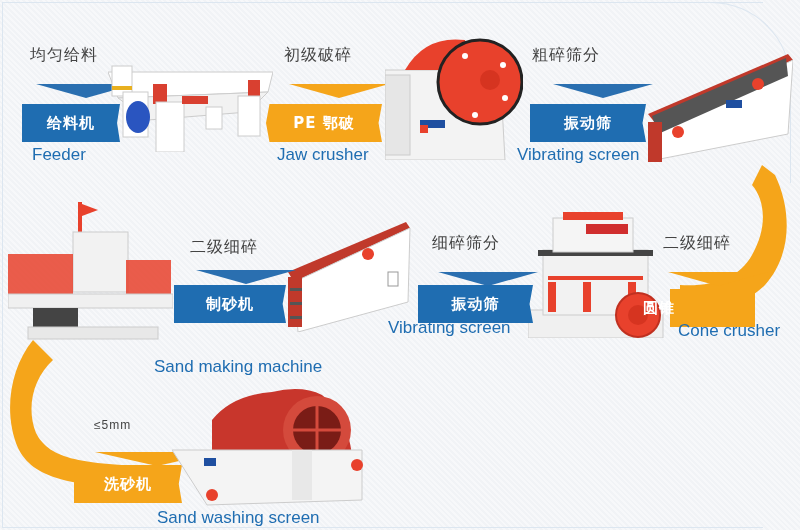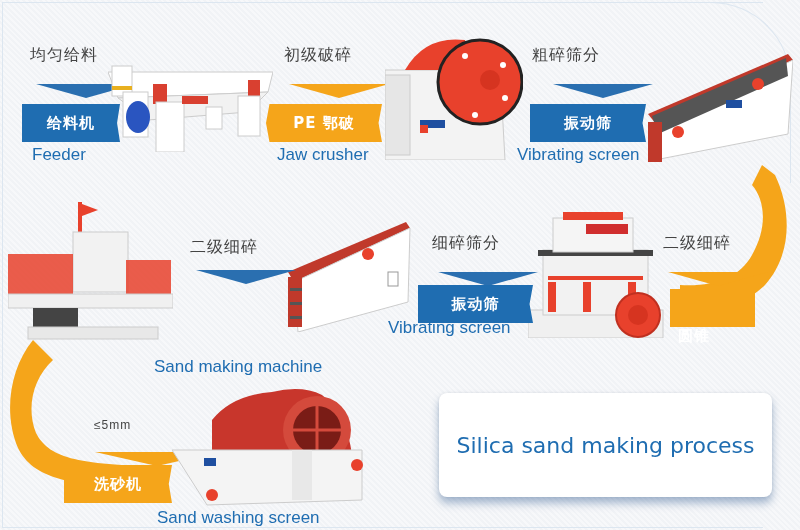--- a/index.html
+++ b/index.html
@@ -78,22 +78,23 @@
     <circle cx="30" cy="78" r="6" fill="#e8412c"></circle>
     <rect x="78" y="46" width="16" height="8" fill="#1f4fa0"></rect>
   </svg>
 
   <svg class="arc" style="left:680px;top:155px;" width="115" height="160">
     <path d="M82,10 L95,20 C112,55 112,100 85,130 C65,150 35,155 0,152 L0,130 C35,132 60,122 72,100 C88,72 85,45 72,30 Z" fill="#f5a51a"></path>
   </svg>
 
   <div class="step" style="left:663px;top:233px;text-align:right;">二级细碎</div>
   <div class="tri orange" style="left:668px;top:272px;"></div>
-  <div class="banner orange" style="left:670px;top:289px;width:90px;clip-path:none;background:transparent;justify-content:flex-start;padding-left:8px;z-index:3;margin-top:28px;">圆锥</div>
+  <div class="banner orange" style="left:635px;top:289px;width:90px;clip-path:none;background:transparent;justify-content:flex-start;padding-left:8px;z-index:3;">圆锥</div>
   <div style="position:absolute;left:670px;top:289px;width:85px;height:38px;background:#f5a51a;border-bottom-left-radius:0;"></div>
+  <div class="en" style="left:678px;top:321px;">Cone crusher</div>
   <svg class="machine" style="left:528px;top:210px;" width="140" height="128">
     <rect x="0" y="100" width="135" height="28" fill="#f0f0f0" stroke="#ccc"></rect>
     <rect x="15" y="40" width="105" height="65" fill="#f2f2f2" stroke="#ccc"></rect>
     <rect x="10" y="40" width="115" height="6" fill="#444"></rect>
     <rect x="25" y="8" width="80" height="34" fill="#f5f5f5" stroke="#ccc"></rect>
     <rect x="35" y="2" width="60" height="8" fill="#e8412c"></rect>
     <rect x="58" y="14" width="42" height="10" fill="#d02e2e"></rect>
     <rect x="20" y="72" width="8" height="30" fill="#e8412c"></rect>
     <rect x="55" y="72" width="8" height="30" fill="#e8412c"></rect>
     <rect x="100" y="72" width="8" height="30" fill="#e8412c"></rect>
@@ -112,49 +113,47 @@
     <rect x="0" y="55" width="14" height="50" fill="#c0392b"></rect>
     <rect x="2" y="66" width="12" height="3" fill="#555"></rect>
     <rect x="2" y="80" width="12" height="3" fill="#555"></rect>
     <rect x="2" y="94" width="12" height="3" fill="#555"></rect>
     <circle cx="80" cy="32" r="6" fill="#e8412c"></circle>
     <rect x="100" y="50" width="10" height="14" fill="#fff" stroke="#999"></rect>
   </svg>
 
   <div class="step" style="left:190px;top:237px;">二级细碎</div>
   <div class="tri blue" style="left:196px;top:270px;"></div>
+  <div class="banner blue" style="left:174px;top:285px;width:112px;">制砂机</div>
   <div class="en" style="left:154px;top:325px;margin-top:32px;">Sand making machine</div>
   <svg class="machine" style="left:8px;top:202px;" width="165" height="140">
     <rect x="70" y="0" width="4" height="40" fill="#e8412c"></rect>
     <polygon points="74,2 90,8 74,14" fill="#e8412c"></polygon>
     <rect x="65" y="30" width="55" height="60" fill="#f2f2f2" stroke="#ccc"></rect>
     <rect x="0" y="52" width="65" height="42" fill="#e8412c" opacity="0.85"></rect>
     <rect x="118" y="58" width="45" height="36" fill="#e8412c" opacity="0.85"></rect>
     <rect x="0" y="92" width="165" height="14" fill="#f0f0f0" stroke="#ccc"></rect>
     <rect x="25" y="106" width="45" height="28" fill="#444"></rect>
     <rect x="20" y="125" width="130" height="12" fill="#e8e8e8" stroke="#ccc"></rect>
   </svg>
 
   <svg class="arc" style="left:8px;top:338px;" width="160" height="160">
     <path d="M25,2 L45,22 C25,40 18,70 28,95 C40,118 65,128 160,128 L160,150 C60,150 25,140 10,110 C-5,75 2,30 25,2 Z" fill="#f5a51a"></path>
   </svg>
 
   <div class="step" style="left:94px;top:418px;font-family:'Liberation Sans',sans-serif;font-size:12px;">≤5mm</div>
   <div class="tri orange" style="left:95px;top:452px;border-left-width:62px;border-right-width:62px;"></div>
-  <div class="banner orange" style="left:64px;top:465px;width:108px;clip-path:polygon(0 0,100% 0,97% 50%,100% 100%,0 100%);">洗砂机</div>
+  <div class="banner orange" style="left:74px;top:465px;width:108px;clip-path:polygon(0 0,100% 0,97% 50%,100% 100%,0 100%);">洗砂机</div>
   <div class="en" style="left:157px;top:508px;">Sand washing screen</div>
   <svg class="machine" style="left:172px;top:380px;" width="195" height="130">
     <path d="M40,40 Q60,15 100,12 Q130,5 150,15 Q175,35 180,75 L40,75 Z" fill="#c8362c"></path>
     <circle cx="145" cy="50" r="34" fill="#d44a3c"></circle>
     <circle cx="145" cy="50" r="24" fill="#7a1c16"></circle>
     <line x1="145" y1="26" x2="145" y2="74" stroke="#d44a3c" stroke-width="3"></line>
     <line x1="121" y1="50" x2="169" y2="50" stroke="#d44a3c" stroke-width="3"></line>
     <polygon points="0,70 190,70 190,120 35,125" fill="#f4f4f4" stroke="#ccc"></polygon>
     <rect x="120" y="70" width="20" height="50" fill="#e8e8e8"></rect>
     <circle cx="40" cy="115" r="6" fill="#e8412c"></circle>
     <circle cx="185" cy="85" r="6" fill="#e8412c"></circle>
     <rect x="32" y="78" width="12" height="8" fill="#1f4fa0"></rect>
   </svg>
 
-  <div class="title-box">
-    <span>Silica sand making process</span>
-  </div>
 </div>
 
 </body></html>

